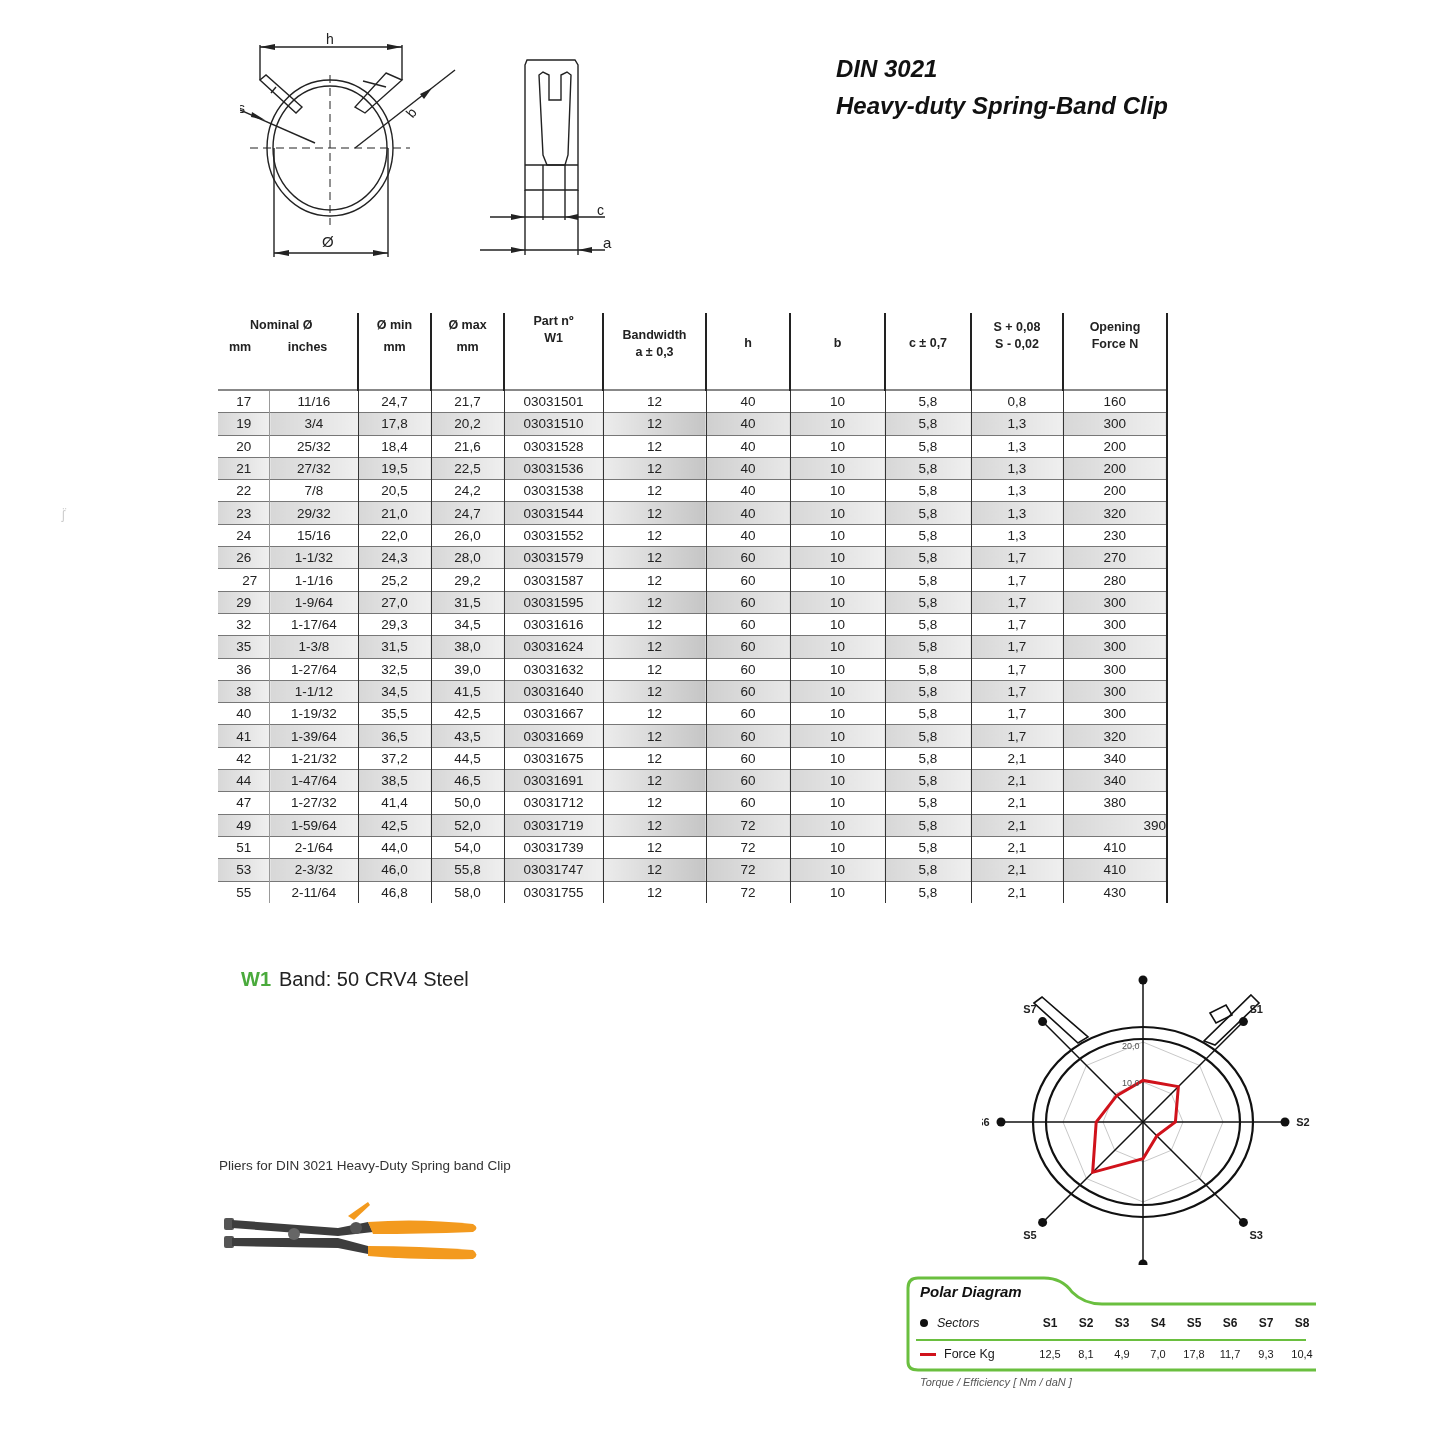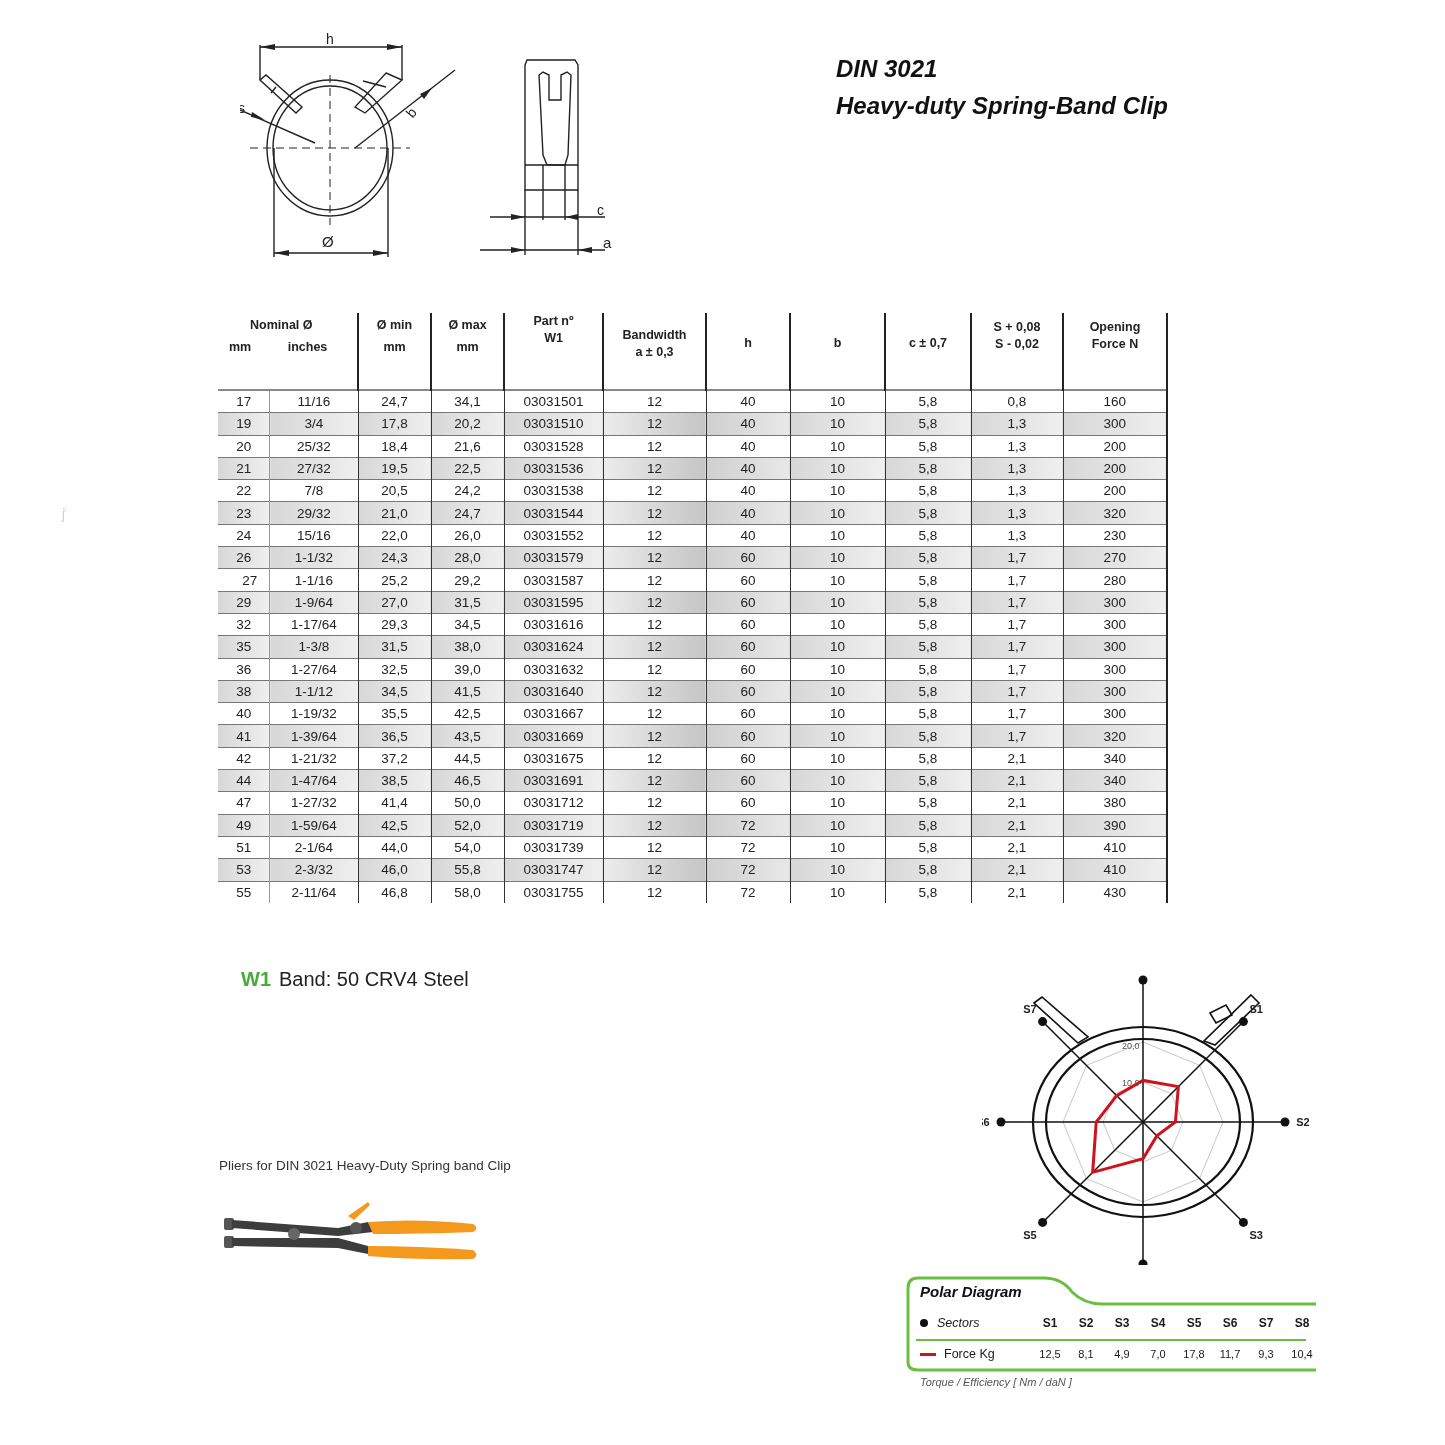--- a/index.html
+++ b/index.html
@@ -163,21 +163,21 @@
           <div>Opening</div>
           <div>Force N</div>
         </th>
     </tr>
   </thead>
   <tbody id="tbody">
       <tr class="head-sep">
         <td style="border-left: none;">17</td>
         <td class="noleft">11/16</td>
         <td>24,7</td>
-        <td>34,1</td>
+        <td>21,7</td>
         <td>03031501</td>
         <td class="c-bw">12</td>
         <td class="c-h">40</td>
         <td>10</td>
         <td>5,8</td>
         <td>0,8</td>
         <td style="border-right: 2px solid rgb(34, 34, 34);">160</td>
       </tr>
       <tr>
         <td style="border-left: none;">19</td>
@@ -417,21 +417,21 @@
         <td style="border-left: none;">49</td>
         <td class="noleft">1-59/64</td>
         <td>42,5</td>
         <td>52,0</td>
         <td>03031719</td>
         <td class="c-bw">12</td>
         <td class="c-h">72</td>
         <td>10</td>
         <td>5,8</td>
         <td>2,1</td>
-        <td style="border-right: 2px solid rgb(34, 34, 34);">390</td>
+        <td style="border-right: 2px solid rgb(34, 34, 34); text-align: right;">390</td>
       </tr>
       <tr>
         <td style="border-left: none;">51</td>
         <td class="noleft">2-1/64</td>
         <td>44,0</td>
         <td>54,0</td>
         <td>03031739</td>
         <td class="c-bw">12</td>
         <td class="c-h">72</td>
         <td>10</td>

